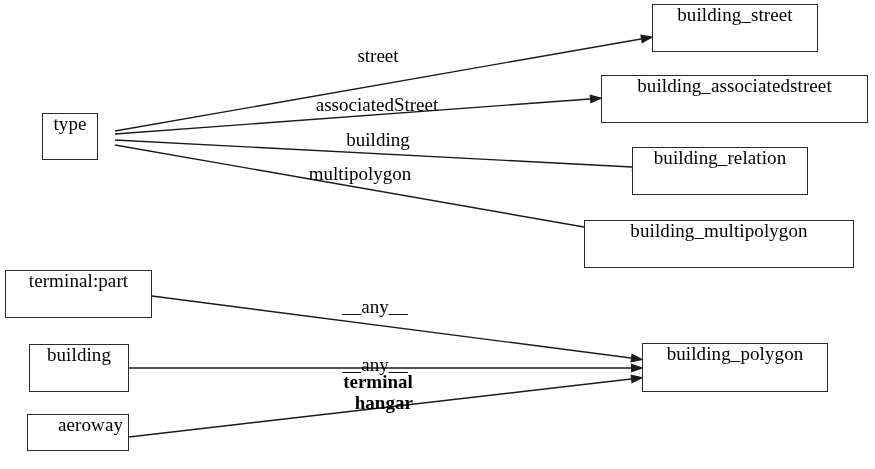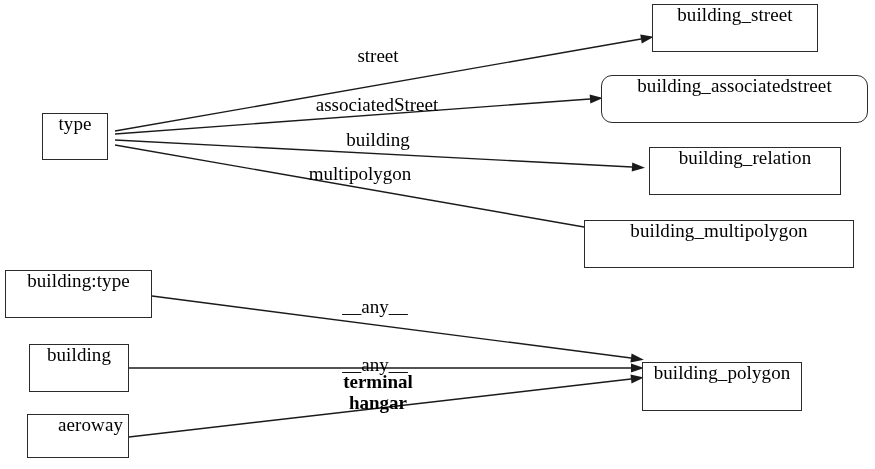--- a/index.html
+++ b/index.html
@@ -35,21 +35,21 @@
     line-height: 1;
     white-space: nowrap;
     letter-spacing: 0.1px;
   }
   .edge-label {
     position: absolute;
     color: #000000;
     font-size: 19px;
     line-height: 20px;
     white-space: pre;
-    text-align: center;
+    text-align: right;
     transform: translate(-50%, -50%);
     background: transparent;
   }
   .edge-label.multi {
     line-height: 21px;
     font-weight: bold;
   }
 </style>
 </head>
 <body>
@@ -79,45 +79,45 @@
       <g>
         <path d="M 129,368 L 631,368" fill="none" stroke="#1a1a1a" stroke-width="1.4"></path>
         <polygon points="644,368 631,372.5 631,363.5" fill="#1a1a1a"></polygon>
       </g>
       <g>
         <path d="M 129,437 L 631,379" fill="none" stroke="#1a1a1a" stroke-width="1.4"></path>
         <polygon points="643.9140906877491,377.50793374524017 631.5164844728015,383.4702621611439 630.4835155271985,374.5297378388561" fill="#1a1a1a"></polygon>
       </g>
     </svg>
   <div id="node-layer">
-      <div class="node" style="left: 42px; top: 113px; width: 66px; height: 47px; border-color: rgb(43, 43, 43);">
+      <div class="node" style="left: 42px; top: 113px; width: 56px; height: 47px; border-color: rgb(43, 43, 43);">
         <span>type</span>
       </div>
       <div class="node" style="left: 652px; top: 4px; width: 166px; height: 48px; border-color: rgb(43, 43, 43);">
         <span>building_street</span>
       </div>
-      <div class="node" style="left: 601px; top: 75px; width: 267px; height: 48px; border-color: rgb(43, 43, 43); border-radius: 11px;">
+      <div class="node" style="left: 601px; top: 75px; width: 267px; height: 48px; border-color: rgb(43, 43, 43);">
         <span>building_associatedstreet</span>
       </div>
-      <div class="node" style="left: 649px; top: 147px; width: 192px; height: 48px; border-color: rgb(43, 43, 43);">
+      <div class="node" style="left: 632px; top: 147px; width: 176px; height: 48px; border-color: rgb(43, 43, 43);">
         <span>building_relation</span>
       </div>
       <div class="node" style="left: 584px; top: 220px; width: 270px; height: 48px; border-color: rgb(43, 43, 43);">
         <span>building_multipolygon</span>
       </div>
       <div class="node" style="left: 5px; top: 270px; width: 147px; height: 48px; border-color: rgb(43, 43, 43);">
-        <span>building:type</span>
+        <span>terminal:part</span>
       </div>
       <div class="node" style="left: 29px; top: 344px; width: 100px; height: 48px; border-color: rgb(43, 43, 43);">
         <span>building</span>
       </div>
-      <div class="node" style="left: 27px; top: 414px; width: 102px; height: 44px; border-color: rgb(43, 43, 43); padding-left: 25px;">
+      <div class="node" style="left: 27px; top: 414px; width: 102px; height: 37px; border-color: rgb(43, 43, 43); padding-left: 25px;">
         <span>aeroway</span>
       </div>
-      <div class="node" style="left: 642px; top: 343px; width: 160px; height: 49px; border-color: rgb(43, 43, 43); margin-top: 19px;">
+      <div class="node" style="left: 642px; top: 343px; width: 186px; height: 49px; border-color: rgb(43, 43, 43);">
         <span>building_polygon</span>
       </div>
     </div>
   <div id="label-layer">
       <div class="edge-label" style="left: 378px; top: 56px;">street</div>
       <div class="edge-label" style="left: 377px; top: 105px;">associatedStreet</div>
       <div class="edge-label" style="left: 378px; top: 140px;">building</div>
       <div class="edge-label" style="left: 360px; top: 174px;">multipolygon</div>
       <div class="edge-label" style="left: 375px; top: 307px;">__any__</div>
       <div class="edge-label" style="left: 375px; top: 365px;">__any__</div>

